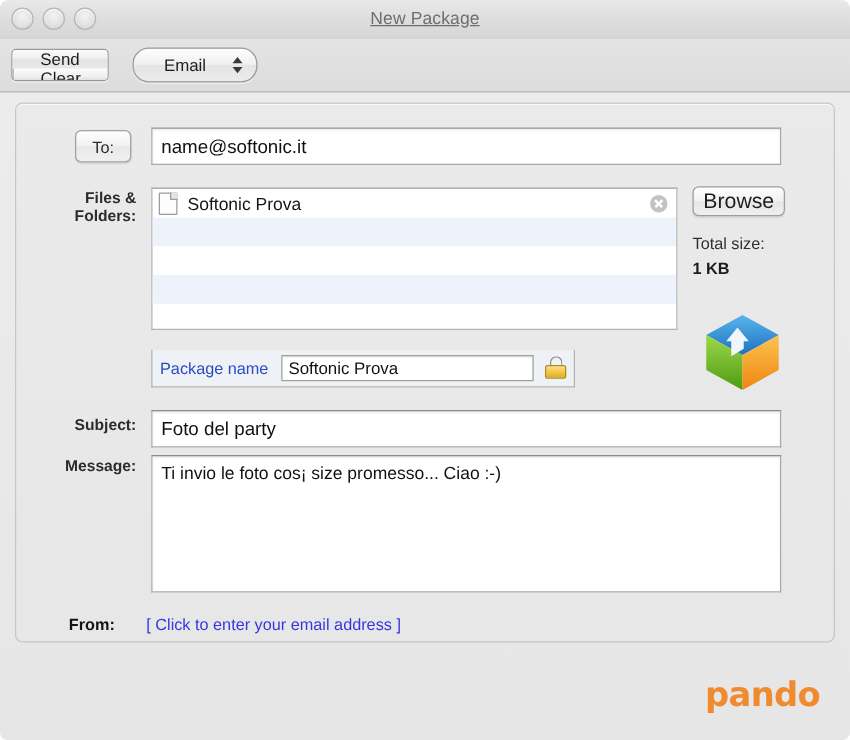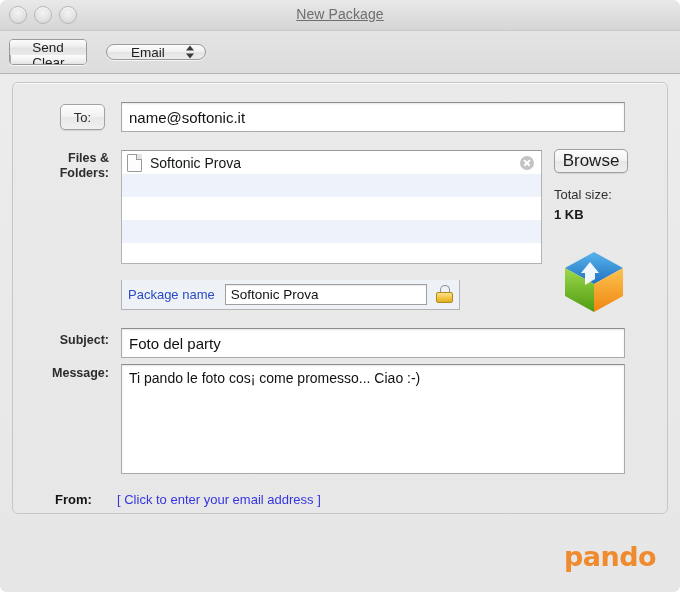--- a/index.html
+++ b/index.html
@@ -79,21 +79,21 @@
     font-size: 13.5px;
     color: #1d1d1d;
     background: linear-gradient(180deg, #fcfcfc 0%, #ededed 48%, #e3e3e3 52%, #e9e9e9 100%);
     cursor: default;
   }
   .seg-btn + .seg-btn { border-left: 1px solid #a8a8a8; }
 
   .popup {
     position: relative;
     margin-left: 19px;
-    height: 16px;
+    height: 28px;
     width: 100px;
     border: 1px solid #9a9a9a;
     border-radius: 13px;
     background: linear-gradient(180deg, #fdfdfd 0%, #f0f0f0 48%, #e4e4e4 52%, #ececec 100%);
     display: flex;
     align-items: center;
     box-shadow: 0 1px 0 rgba(255,255,255,0.7);
     cursor: default;
   }
   .popup-label {
@@ -463,20 +463,20 @@
       <span class="lock">
         <span class="shackle"></span>
           <span class="body"></span>
       </span>
     </div>
 
     <div class="subject-label">Subject:</div>
     <div class="subject-field">Foto del party</div>
 
     <div class="message-label">Message:</div>
-    <div class="message-field">Ti pando le foto cos¡ come promesso... Ciao :-)</div>
+    <div class="message-field">Ti invio le foto cos¡ size promesso... Ciao :-)</div>
 
     <div class="from-label">From:</div>
     <div class="from-link">[ Click to enter your email address ]</div>
   </div>
 
   <div class="wordmark">pando</div>
 </div>
 
 </body></html>

